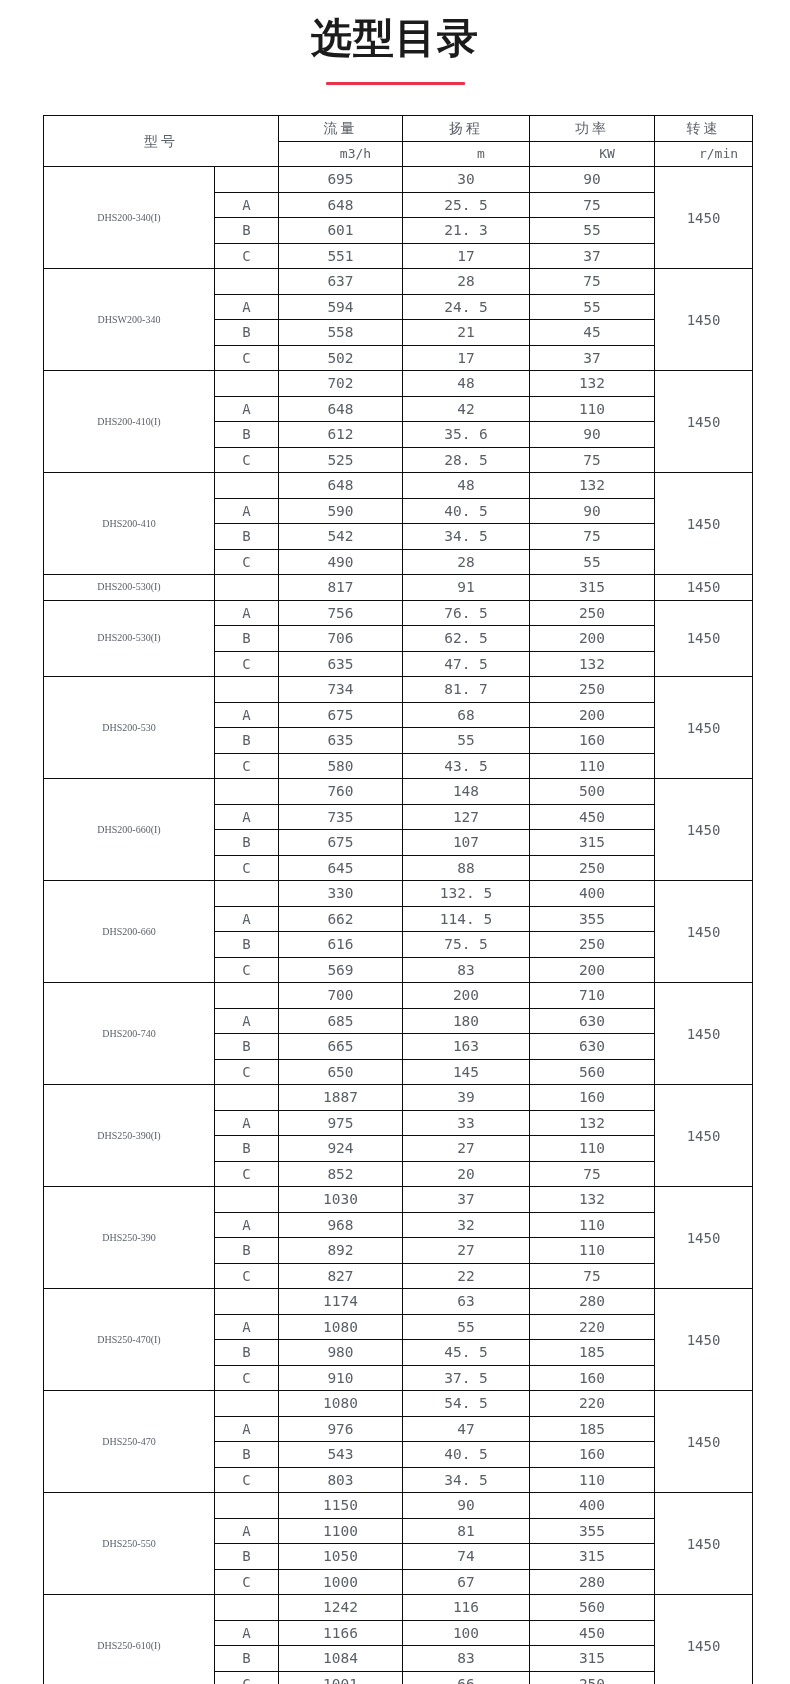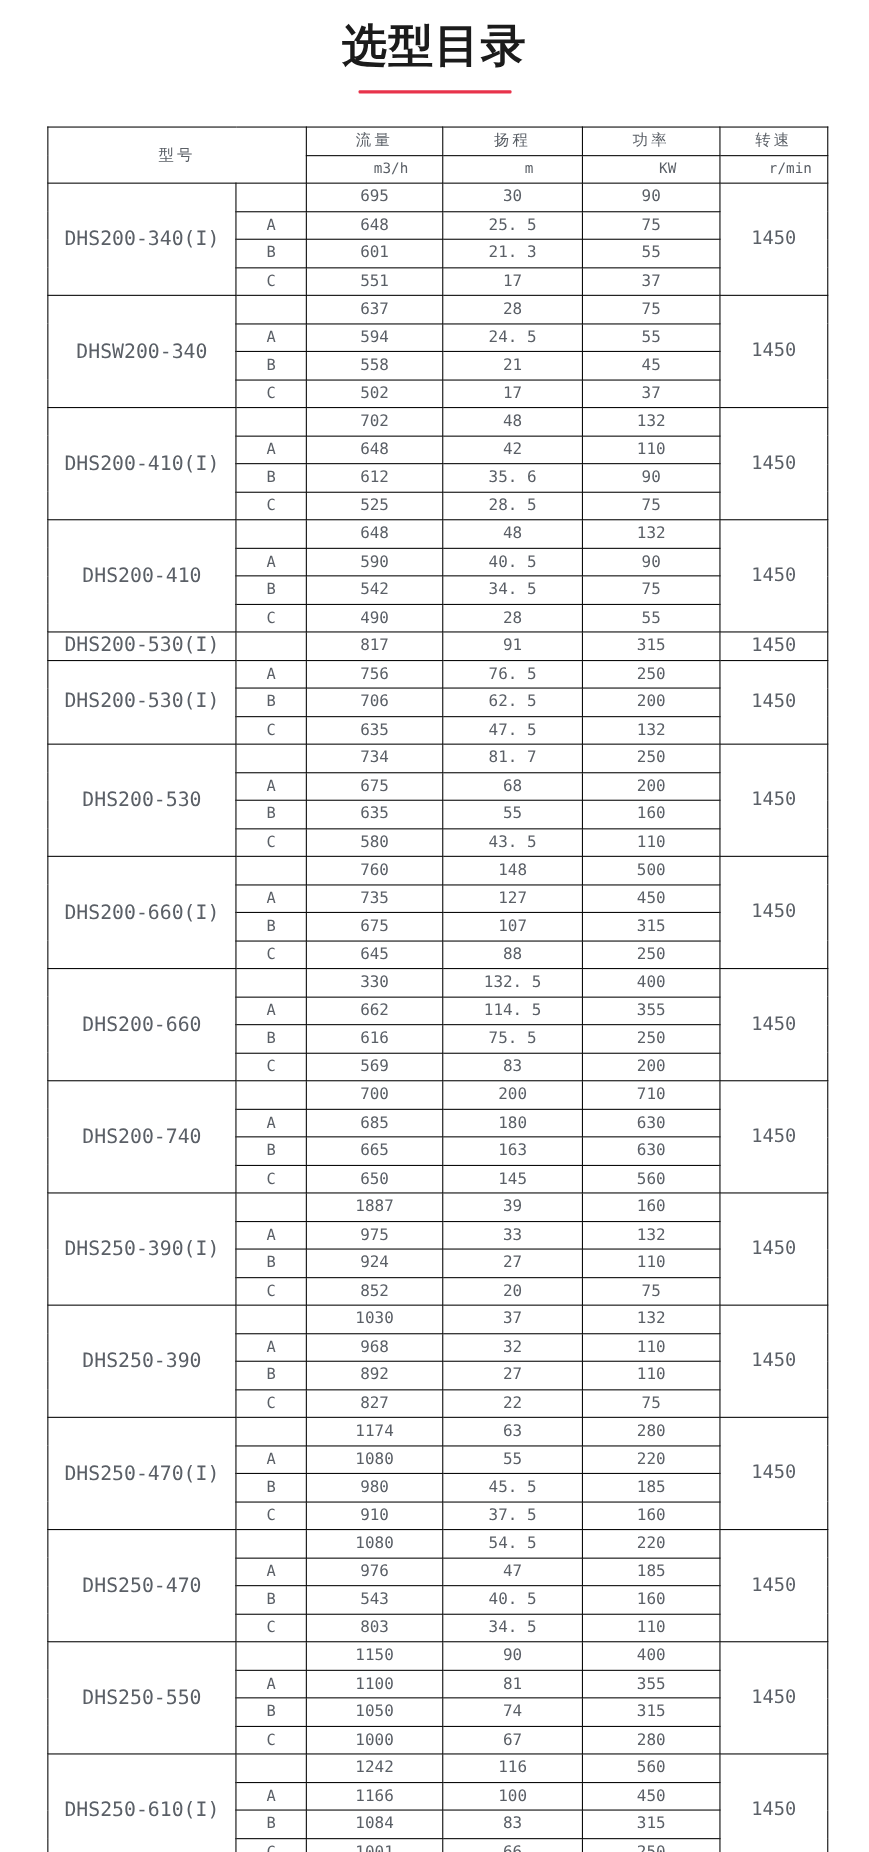--- a/index.html
+++ b/index.html
@@ -13,21 +13,21 @@
     overflow: hidden;
     font-family: "DejaVu Sans Mono", "Liberation Mono", monospace;
   }
 
   
   .title-block {
     text-align: center;
     padding-top: 18px;
   }
   .page-title {
-    font-family: Liberation Serif, serif;
+    font-family: Liberation Mono, monospace;
     font-size: 41px;
     font-weight: bold;
     color: #1b1b1b;
     letter-spacing: 1px;
     line-height: 1.15;
     margin: 0;
   }
   .title-rule {
     width: 139px;
     height: 3px;
@@ -75,31 +75,32 @@
   }
   table.spec th.cjk {
     font-size: 14px;
     letter-spacing: 3px;
   }
   table.spec th.unit {
     font-size: 13px;
     padding-left: 32px;
   }
   table.spec td.model {
-    font-size: 18px;
+    font-size: 10px;
     letter-spacing: 0px;
+    font-family: Liberation Serif, serif;
   }
   table.spec td.variant {
     font-size: 14px;
   }
   table.spec td.num {
     font-size: 14.5px;
   }
   table.spec td.speed {
-    font-size: 17px;
+    font-size: 14px;
   }
 </style>
 </head>
 <body>
 
 <div class="title-block">
   <h1 class="page-title">选型目录</h1>
   <div class="title-rule"></div>
 </div>
 

